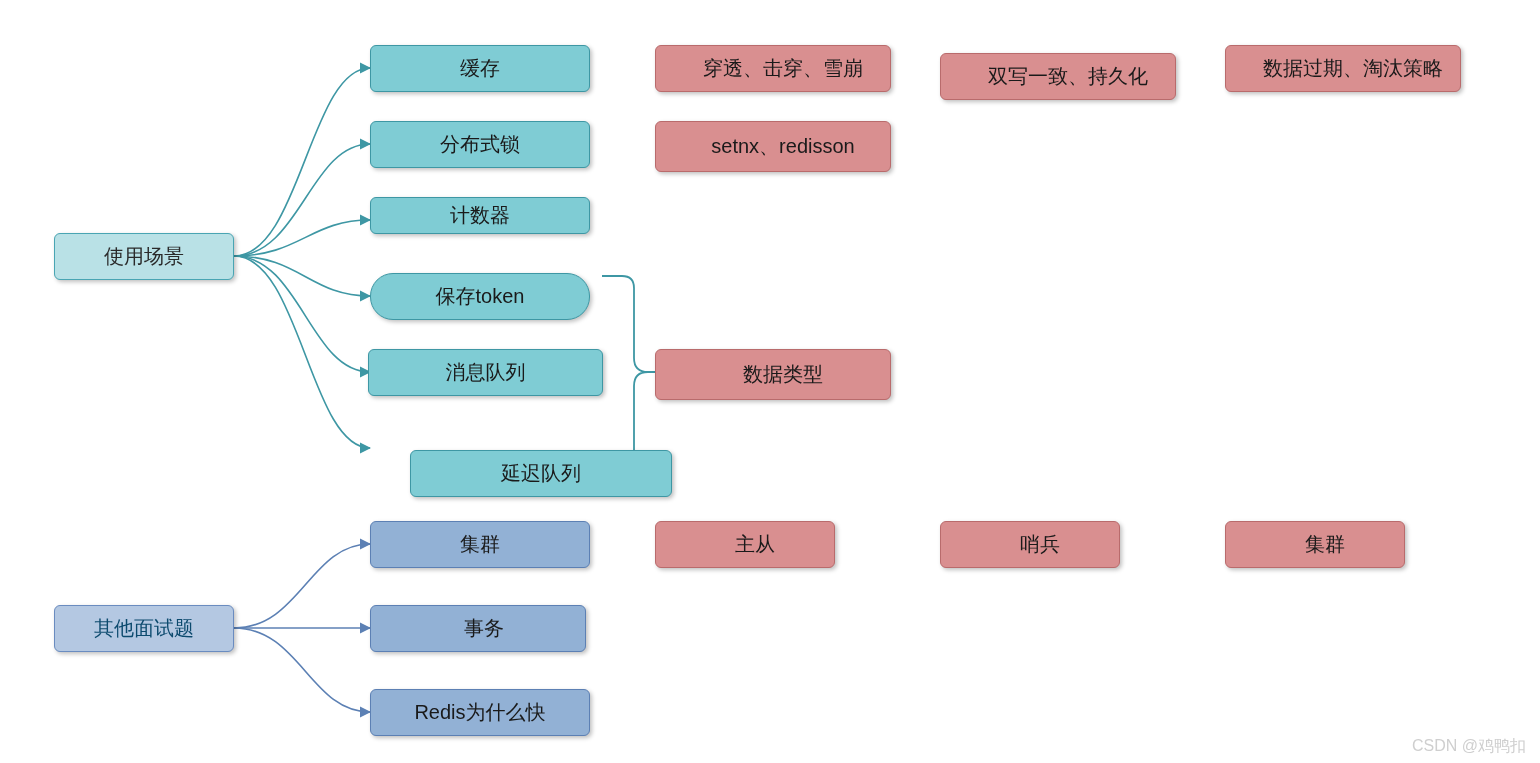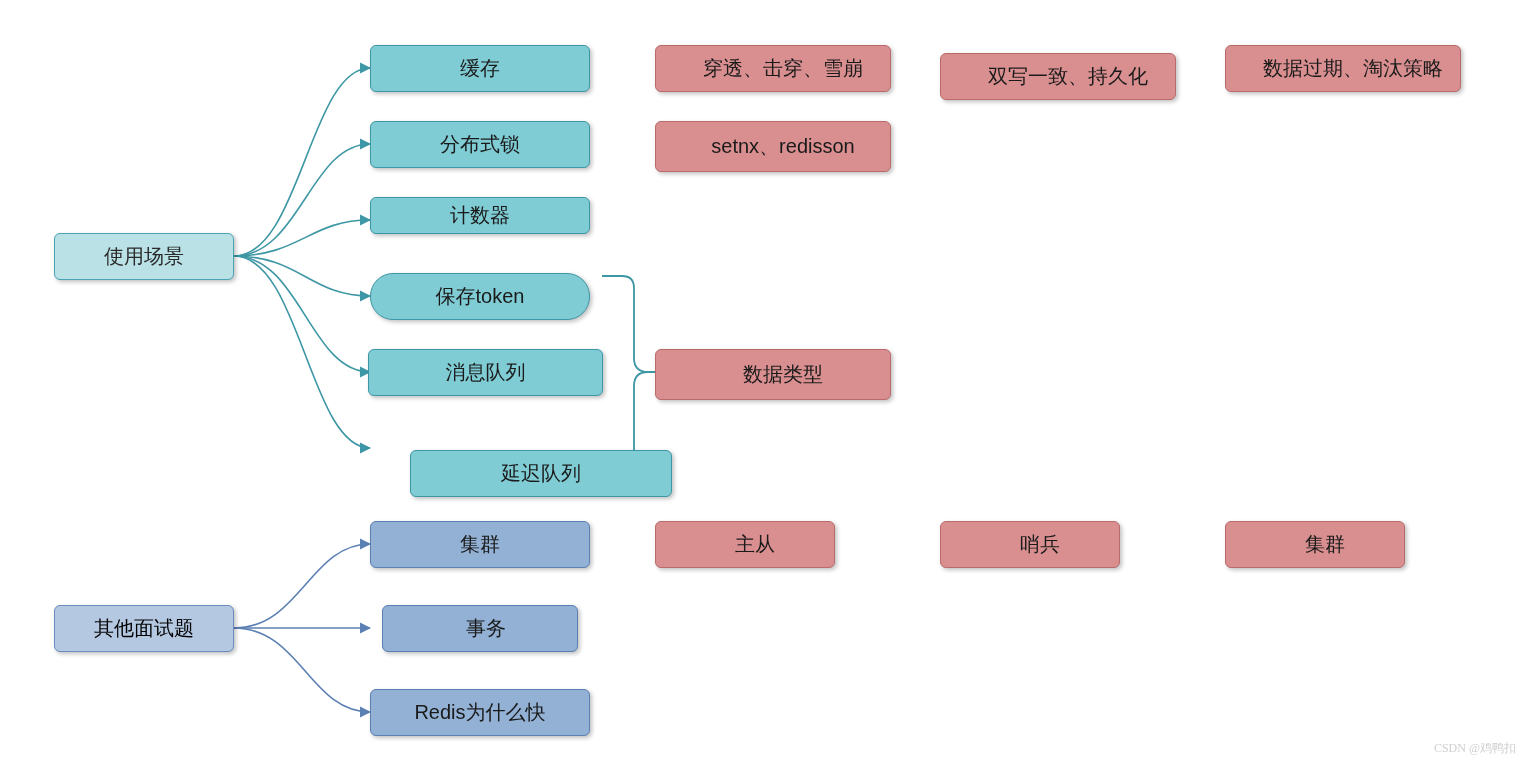--- a/index.html
+++ b/index.html
@@ -38,42 +38,42 @@
   }
   .rose {
     background: #d98f90;
     border: 1px solid #b96b6c;
     color: #1a1a1a;
     padding-left: 20px;
   }
   .blue-light {
     background: #b4c8e2;
     border: 1px solid #6a8cc0;
-    color: #000000;
+    color: #0c4a6e;
   }
   .blue {
     background: #92b1d5;
     border: 1px solid #5c80b4;
     color: #1a1a1a;
   }
   svg.connectors {
     position: absolute;
     left: 0;
     top: 0;
     width: 1540px;
     height: 763px;
     pointer-events: none;
   }
   .watermark {
     position: absolute;
-    right: 24px;
+    right: 14px;
     bottom: 6px;
-    font-size: 12px;
+    font-size: 16px;
     color: #cfcfcf;
-    font-family: Liberation Serif, serif;
+    font-family: Liberation Sans, sans-serif;
   }
 </style>
 </head>
 <body>
 
 <svg class="connectors">
   <defs>
     <marker id="arrow-teal" viewBox="0 0 10 10" refX="9" refY="5" markerWidth="7" markerHeight="7" orient="auto-start-reverse">
       <path d="M 0 0 L 10 5 L 0 10 z" fill="#3e97a4"></path>
     </marker>
@@ -147,21 +147,21 @@
   <span>数据类型</span>
 </div>
 
 <div class="node blue-light shadow" style="left:54px; top:605px; width:180px; height:47px;">
   <span>其他面试题</span>
 </div>
 
 <div class="node blue shadow" style="left:370px; top:521px; width:220px; height:47px;">
   <span>集群</span>
 </div>
-<div class="node blue shadow" style="left:382px; top:605px; width:196px; height:47px;padding-left:12px;">
+<div class="node blue shadow" style="left:370px; top:605px; width:216px; height:47px;padding-left:12px;">
   <span>事务</span>
 </div>
 <div class="node blue shadow" style="left:370px; top:689px; width:220px; height:47px;">
   <span>Redis为什么快</span>
 </div>
 
 <div class="node rose shadow" style="left:655px; top:521px; width:180px; height:47px;">
   <span>主从</span>
 </div>
 <div class="node rose shadow" style="left:940px; top:521px; width:180px; height:47px;">

